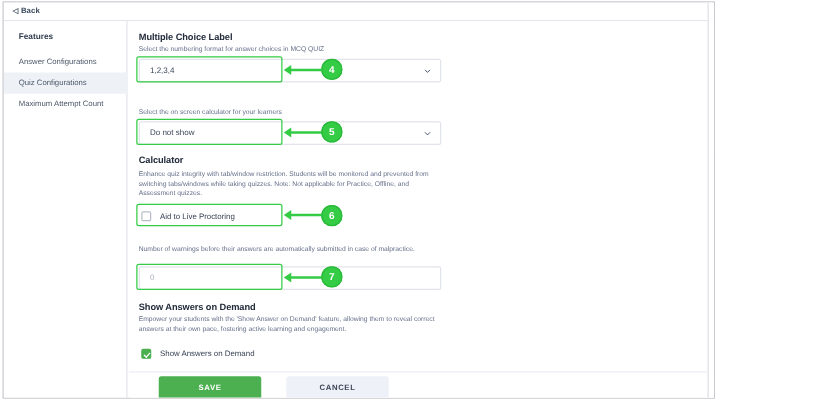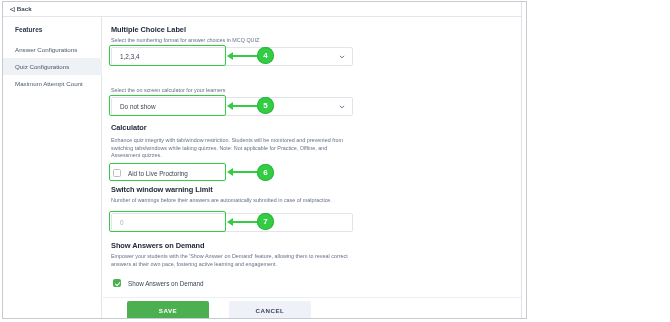--- a/index.html
+++ b/index.html
@@ -11,21 +11,21 @@
   }
   #page {
     position: relative;
     width: 670px; height: 322px;
     background: #ffffff;
   }
   
   .frame {
     position: absolute;
     left: 2px; top: 1px;
-    width: 525px; height: 318px;
+    width: 570px; height: 318px;
     border: 1px solid #c9c9cf;
     background: #ffffff;
     overflow: hidden;
   }
   
   .topbar {
     position: absolute;
     left: 0; top: 0;
     width: 659px; height: 15px;
     border-bottom: 1px solid #e4e5ea;
@@ -284,21 +284,20 @@
             </svg>
         </span>
       </div>
 
       <div class="sec-desc" style="left:8px; top:120px; width:240px;">Enhance quiz integrity with tab/window restriction. Students will be monitored and prevented from switching tabs/windows while taking quizzes. Note: Not applicable for Practice, Offline, and Assessment quizzes.</div>
       <div class="cb-row" style="left:10px; top:149px;">
         <span class="cb"></span>
         <span class="cb-label">Aid to Live Proctoring</span>
       </div>
 
-      <div class="sec-title" style="left:8px; top:168px;">Switch window warning Limit</div>
       <div class="sec-desc" style="left:8px; top:180px; width:240px;">Number of warnings before their answers are automatically submitted in case of malpractice.</div>
       <div class="text-input" style="left:8px; top:196px;">
         <span>0</span>
       </div>
 
       <div class="sec-title" style="left:8px; top:224px;">Show Answers on Demand</div>
       <div class="sec-desc" style="left:8px; top:236px; width:242px;">Empower your students with the 'Show Answer on Demand' feature, allowing them to reveal correct answers at their own pace, fostering active learning and engagement.</div>
       <div class="cb-row" style="left:10px; top:259px;">
         <span class="cb checked"></span>
         <span class="cb-label">Show Answers on Demand</span>

